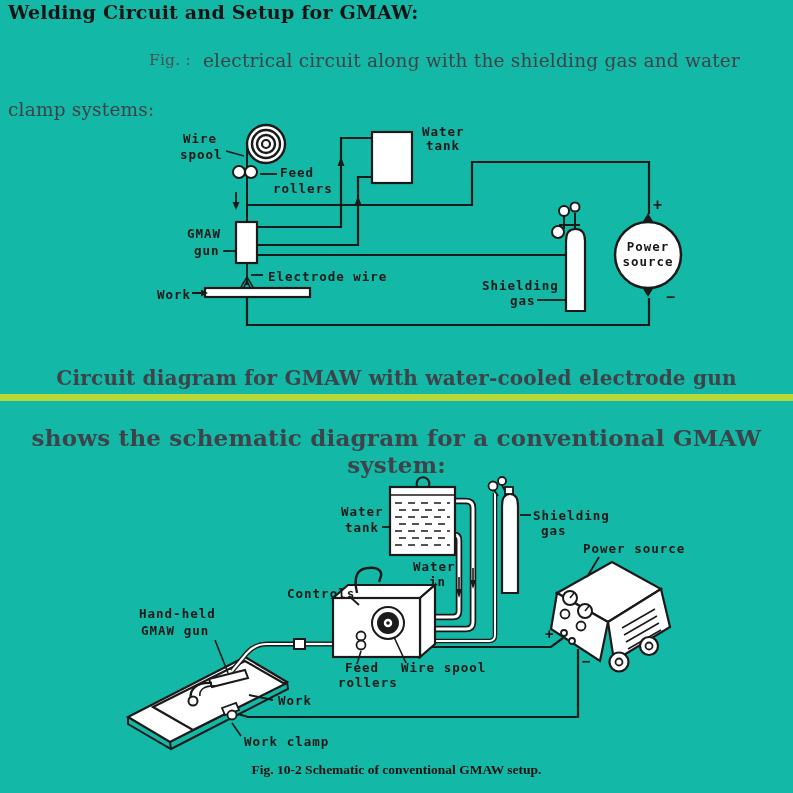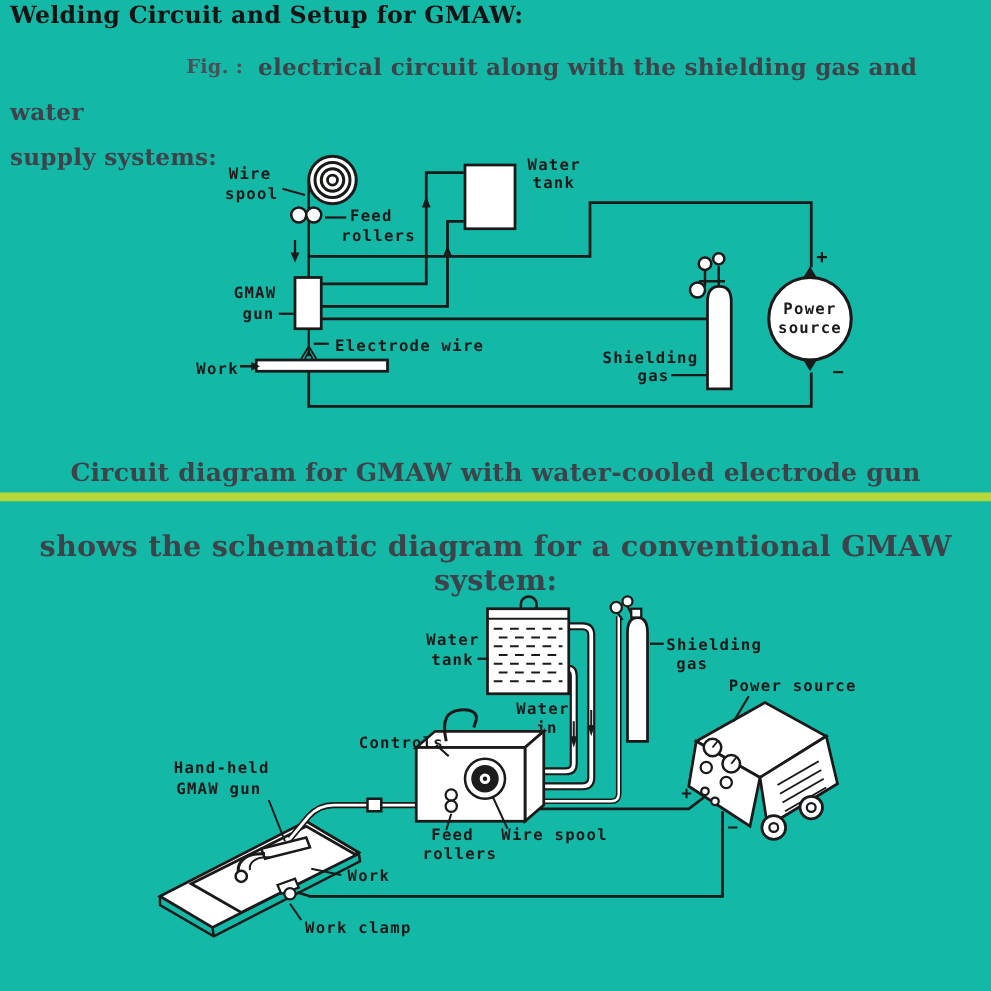--- a/index.html
+++ b/index.html
@@ -1,20 +1,20 @@
 <!DOCTYPE html>
 <html><head>
 <meta charset="utf-8">
 <style>
   html,body{margin:0;padding:0;background:#ffffff;}
   #page{position:relative;width:793px;height:793px;background:#14b8a6;overflow:hidden;
         font-family:"DejaVu Serif","Liberation Serif",serif;}
   .abs{position:absolute;}
   #heading{left:8px;top:1px;font-size:19px;font-weight:bold;color:#141414;letter-spacing:.2px;}
-  #intro{left:8px;top:37px;width:778px;font-size:18.5px;font-weight:bold;color:#3e434a;line-height:36px;letter-spacing:.2px;}
+  #intro{left:8px;top:37px;width:778px;font-size:18.5px;font-weight:normal;color:#3e434a;line-height:47px;letter-spacing:.2px;}
   #intro .ind{padding-left:141px;}
   .figprefix{font-size:15.5px;color:#4a5056;position:relative;top:-2px;padding-right:12px;}
   #caption1{left:0;top:366px;width:793px;text-align:center;font-size:20px;font-weight:bold;color:#3e434a;letter-spacing:.2px;}
   #divider{left:0;top:394px;width:793px;height:7px;background:#b5d838;}
   #para2{left:0;top:424px;width:793px;text-align:center;font-size:23px;font-weight:bold;color:#3e434a;letter-spacing:.2px;}
   #caption2{left:0;top:762px;width:793px;text-align:center;
         font-family:"Liberation Serif",serif;font-size:13.5px;font-weight:bold;color:#121212;}
   svg{position:absolute;overflow:visible;}
   #fig1{left:130px;top:110px;}
   #fig2{left:95px;top:465px;}
@@ -26,21 +26,21 @@
 </style>
 </head>
 <body>
 
 <div id="page">
 
   <div class="abs" id="heading">Welding Circuit and Setup for GMAW:</div>
 
   <div class="abs" id="intro">
     <span class="ind"><span class="figprefix">Fig. :</span><span>electrical circuit along with the shielding gas and water</span></span><br>
-    <span>supply systems:</span>
+    <span>clamp systems:</span>
   </div>
 
   <svg id="fig1" width="560" height="232" viewBox="0 0 560 232">
 
     <g>
       <path class="ink" stroke-width="2.2" d="M127,117 H211 V28 H241"></path>
       <polygon fill="#1a1a1a" points="207.5,56 214.5,56 211,47"></polygon>
     </g>
     <g>
       <path class="ink" stroke-width="2.2" d="M127,135 H228 V67 H241"></path>
@@ -256,14 +256,15 @@
     <text class="lb" x="44" y="153">Hand-held</text>
     <text class="lb" x="46" y="170">GMAW gun</text>
     <line class="ink" stroke-width="1.6" x1="120" y1="175" x2="133" y2="208"></line>
 
     <text class="lb" x="183" y="240">Work</text>
     <line class="ink" stroke-width="1.8" x1="178" y1="235" x2="154" y2="230"></line>
     <text class="lb" x="149" y="281">Work clamp</text>
     <line class="ink" stroke-width="1.6" x1="146" y1="271" x2="137" y2="258"></line>
   </svg>
 
+  <div class="abs" id="caption2">Fig. 10-2  Schematic of conventional GMAW setup.</div>
 
 </div>
 
 </body></html>

